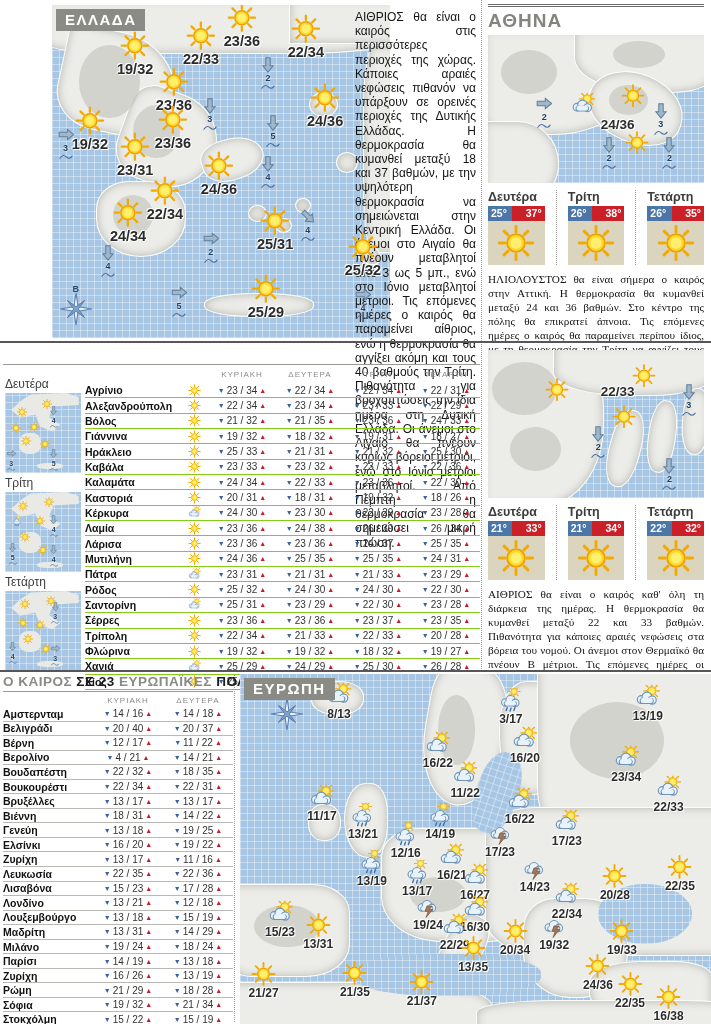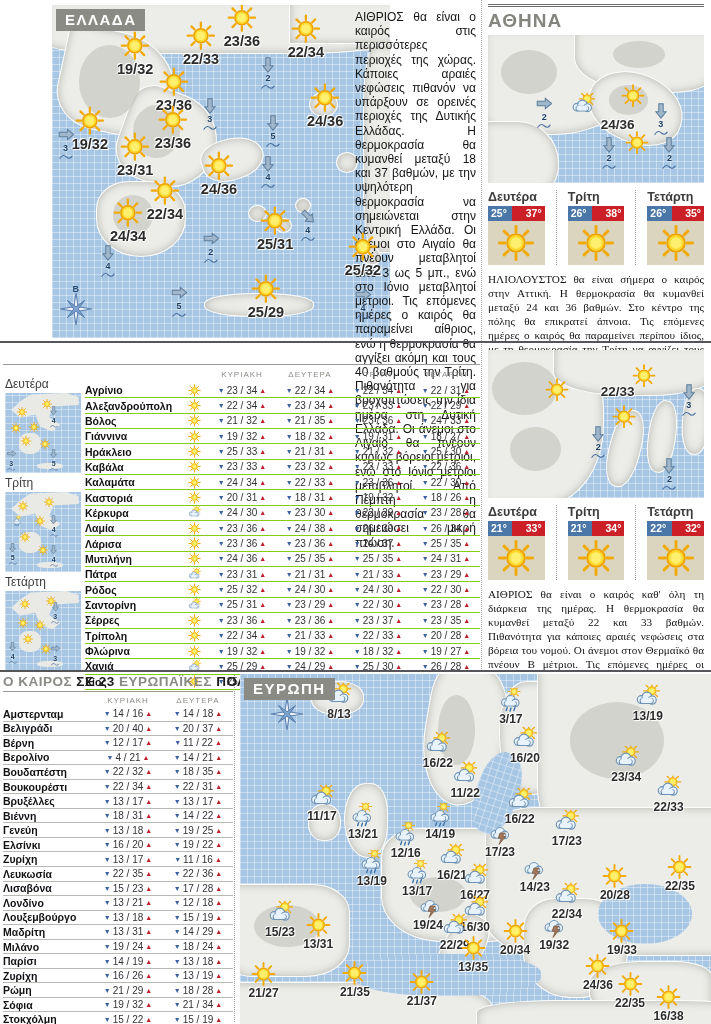--- a/index.html
+++ b/index.html
@@ -1331,21 +1331,21 @@
             <use href="#sym-suncloud" xlink:href="#sym-suncloud"></use>
           </svg>
           <div class="pt-temp">22/34</div>
         </div>
         <div class="pt" style="left: 49.9%; top: 70.9%;">
           <svg class="wicon " viewBox="0 0 24 24">
             <use href="#sym-suncloud" xlink:href="#sym-suncloud"></use>
           </svg>
           <div class="pt-temp">16/30</div>
         </div>
-        <div class="pt" style="left: 39.9%; top: 70.4%; align-items: flex-end;">
+        <div class="pt" style="left: 39.9%; top: 70.4%;">
           <svg class="wicon " viewBox="0 0 24 26">
             <use href="#sym-storm" xlink:href="#sym-storm"></use>
           </svg>
           <div class="pt-temp">19/24</div>
         </div>
         <div class="pt" style="left: 8.5%; top: 72.4%;">
           <svg class="wicon " viewBox="0 0 24 24">
             <use href="#sym-suncloud" xlink:href="#sym-suncloud"></use>
           </svg>
           <div class="pt-temp">15/23</div>

